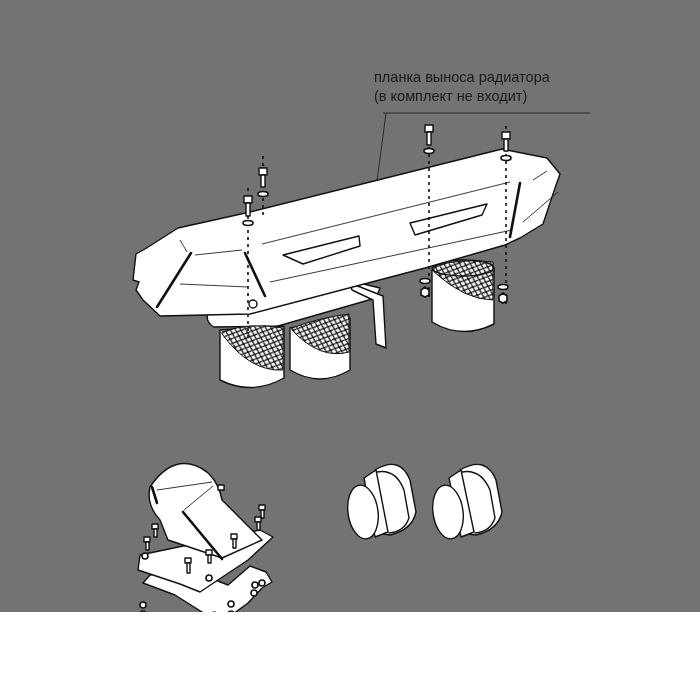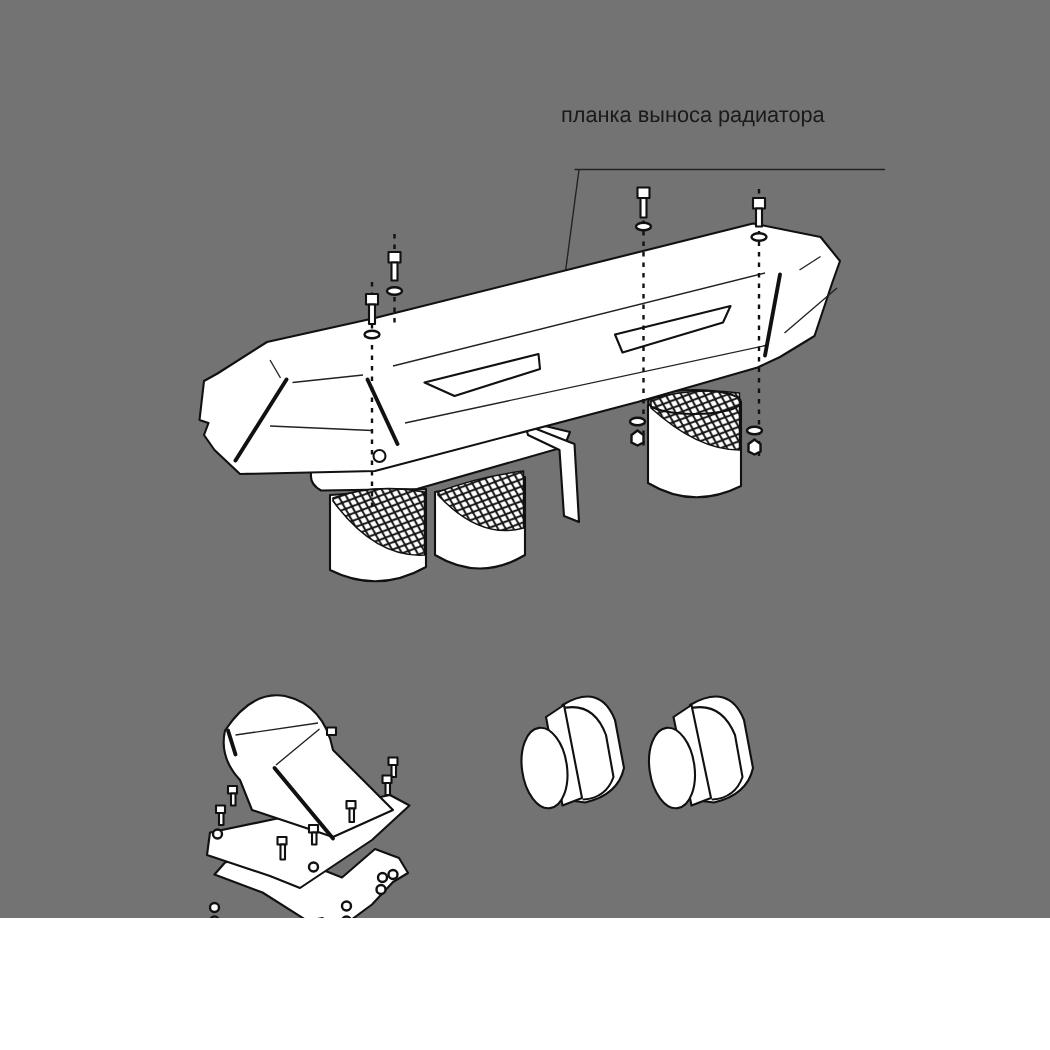--- a/index.html
+++ b/index.html
@@ -161,14 +161,15 @@
     <g>
       <path class="fillw" d="M460 470 Q486 455 496 480 L502 512 Q498 530 476 535 L468 534 Z"></path>
       <path class="ln" d="M457 473 Q480 466 490 490 L495 518 Q490 532 475 533"></path>
       <path class="fillw" d="M449 478 L461 470 L474 532 L461 537 Z"></path>
       <ellipse class="fillw" cx="448" cy="512" rx="15" ry="27" transform="rotate(-8 448 512)"></ellipse>
     </g>
   </svg>
 
   <div class="caption">
     <div>планка выноса радиатора</div>
+    <div>(в комплект не входит)</div>
   </div>
 </div>
 
 </body></html>

